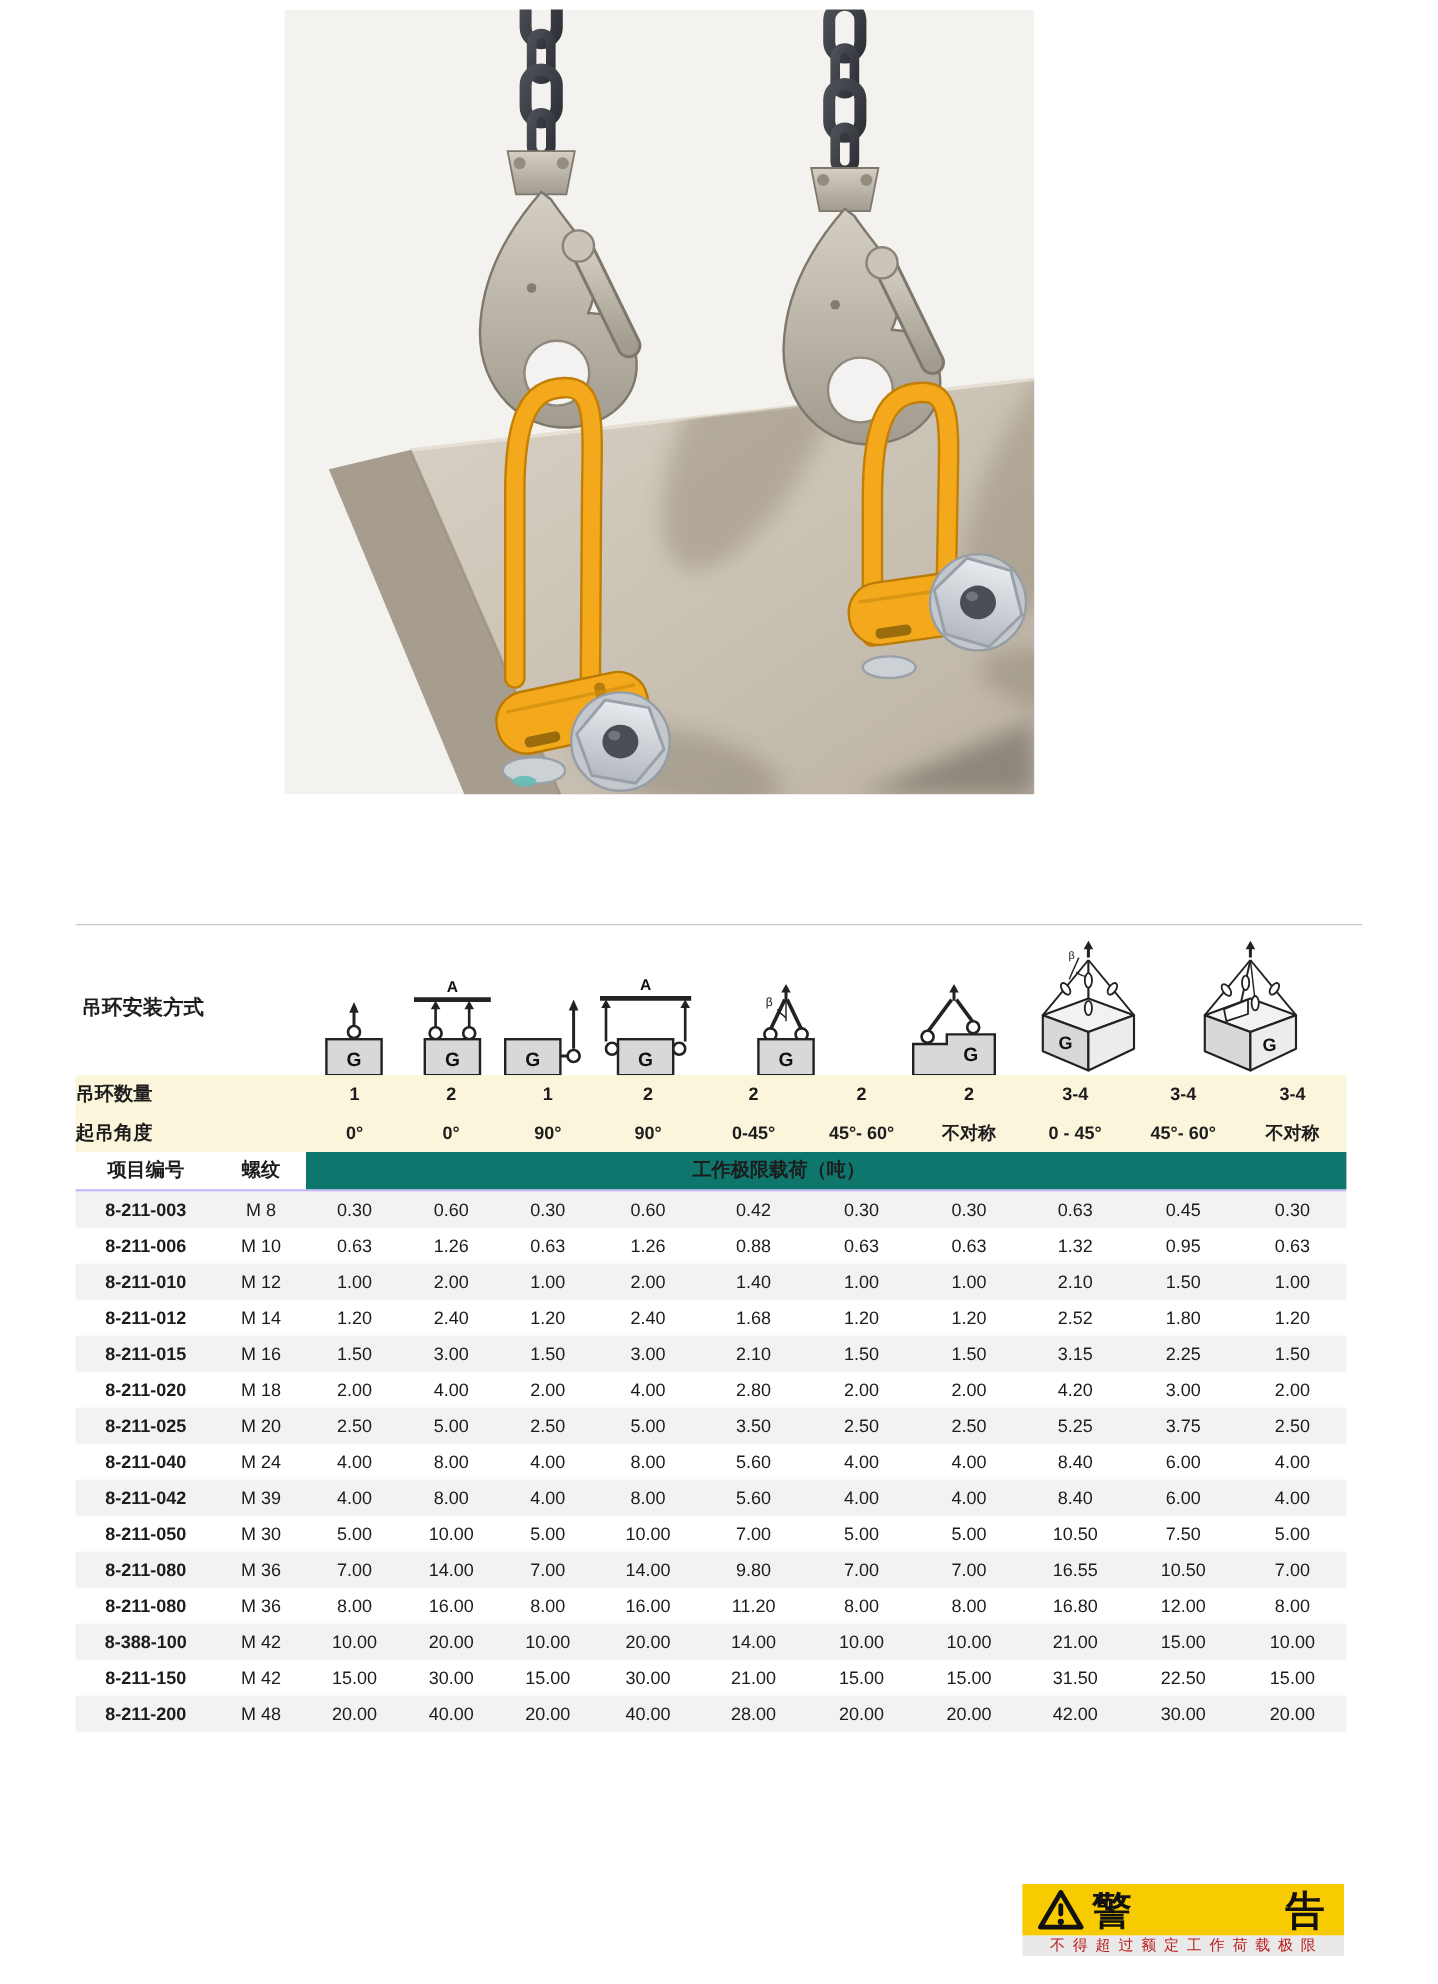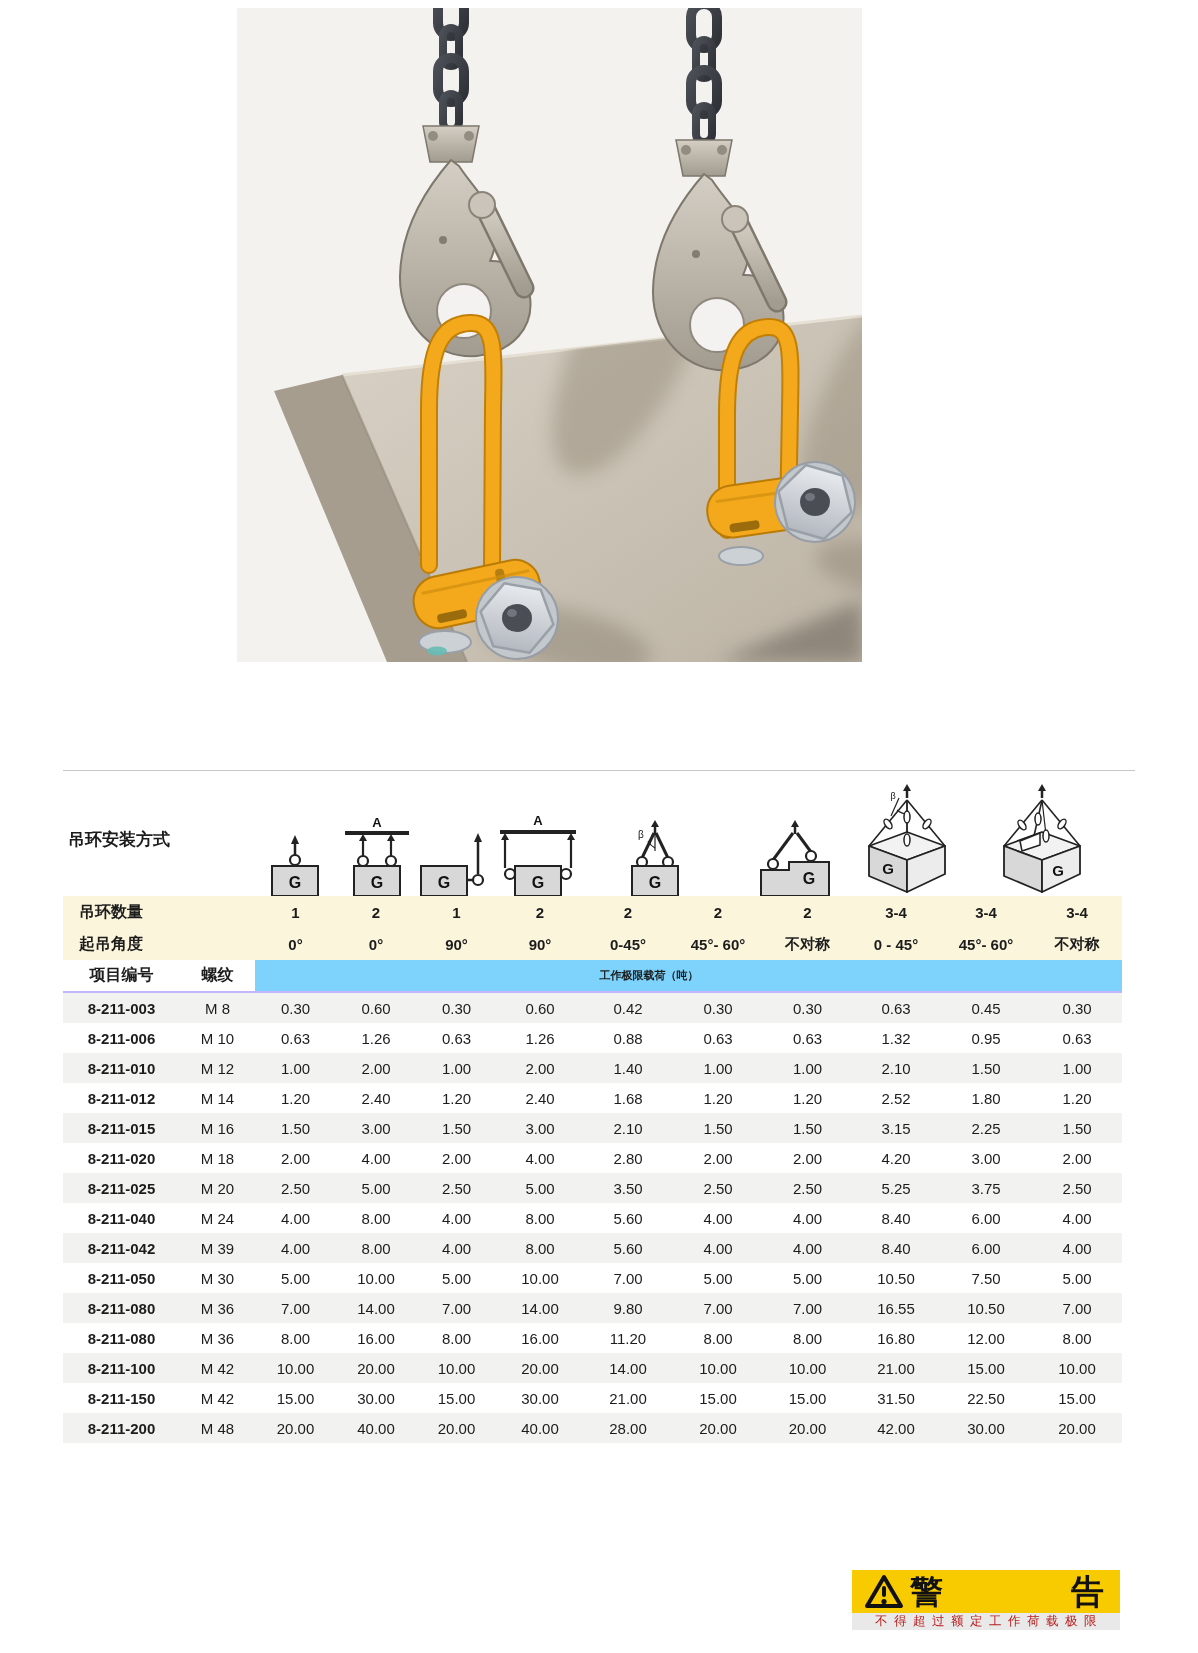--- a/index.html
+++ b/index.html
@@ -6,27 +6,27 @@
   .page{position:relative;width:1198px;height:1653px;background:#ffffff;overflow:hidden;
         font-family:"Liberation Sans","DejaVu Sans",sans-serif;color:#1c1c1c;}
   .photo{position:absolute;left:237px;top:8px;width:625px;height:654px;}
   .rule-top{position:absolute;left:63px;top:770px;width:1072px;height:1px;background:#c6c6c6;}
   .install-label{position:absolute;left:68px;top:828px;font-size:17px;font-weight:bold;}
   .icon{position:absolute;}
   
   .spec{position:absolute;left:63px;top:896px;width:1059px;font-size:15px;}
   .tg{display:grid;grid-template-columns:117px 75px 81px 80px 81px 86px 90px 90px 89px 88px 92px 90px;align-items:center;}
   .hrow{height:32px;background:#fbf5dc;}
-  .hrow .lbl{grid-column:1/3;padding-left:16px;font-weight:bold;font-size:16px;}
+  .hrow .lbl{grid-column:1/3;padding-left:0;font-weight:bold;font-size:16px;}
   .cell{text-align:center;}
   .b{font-weight:bold;}
   .crow{height:31px;background:#ffffff;border-bottom:2px solid #c4b5fd;}
   .crow .hcell{font-weight:bold;font-size:16px;}
-  .crow .wll{grid-column:3/13;height:100%;background:#7dd3fc;display:flex;align-items:center;justify-content:center;
-             font-weight:bold;font-size:11px;padding-right:79px;box-sizing:border-box;}
+  .crow .wll{grid-column:3/13;height:100%;background:#0f766e;display:flex;align-items:center;justify-content:center;
+             font-weight:bold;font-size:16px;padding-right:79px;box-sizing:border-box;}
   .trow{height:30px;}
   .stripe{background:#f2f2f1;}
   .item{font-weight:bold;}
   
   .warn{position:absolute;left:852px;top:1570px;width:268px;}
   .warn-main{height:43px;background:#f8ca00;display:flex;align-items:center;padding:0 12px;box-sizing:border-box;}
   .warn-title{font-size:33px;font-weight:bold;line-height:1;color:#111;}
   .warn-left{margin-left:6px;}
   .warn-right{margin-left:auto;margin-right:4px;}
   .warn-sub{height:17px;background:#e9e9e9;color:#b91c1c;font-size:12.5px;display:flex;align-items:center;
@@ -457,21 +457,21 @@
           <div class="cell">8.00</div>
           <div class="cell">16.00</div>
           <div class="cell">11.20</div>
           <div class="cell">8.00</div>
           <div class="cell">8.00</div>
           <div class="cell">16.80</div>
           <div class="cell">12.00</div>
           <div class="cell">8.00</div>
         </div>
         <div class="tg trow stripe">
-          <div class="cell item">8-211-100</div>
+          <div class="cell item">8-388-100</div>
           <div class="cell">M 42</div>
           <div class="cell">10.00</div>
           <div class="cell">20.00</div>
           <div class="cell">10.00</div>
           <div class="cell">20.00</div>
           <div class="cell">14.00</div>
           <div class="cell">10.00</div>
           <div class="cell">10.00</div>
           <div class="cell">21.00</div>
           <div class="cell">15.00</div>

